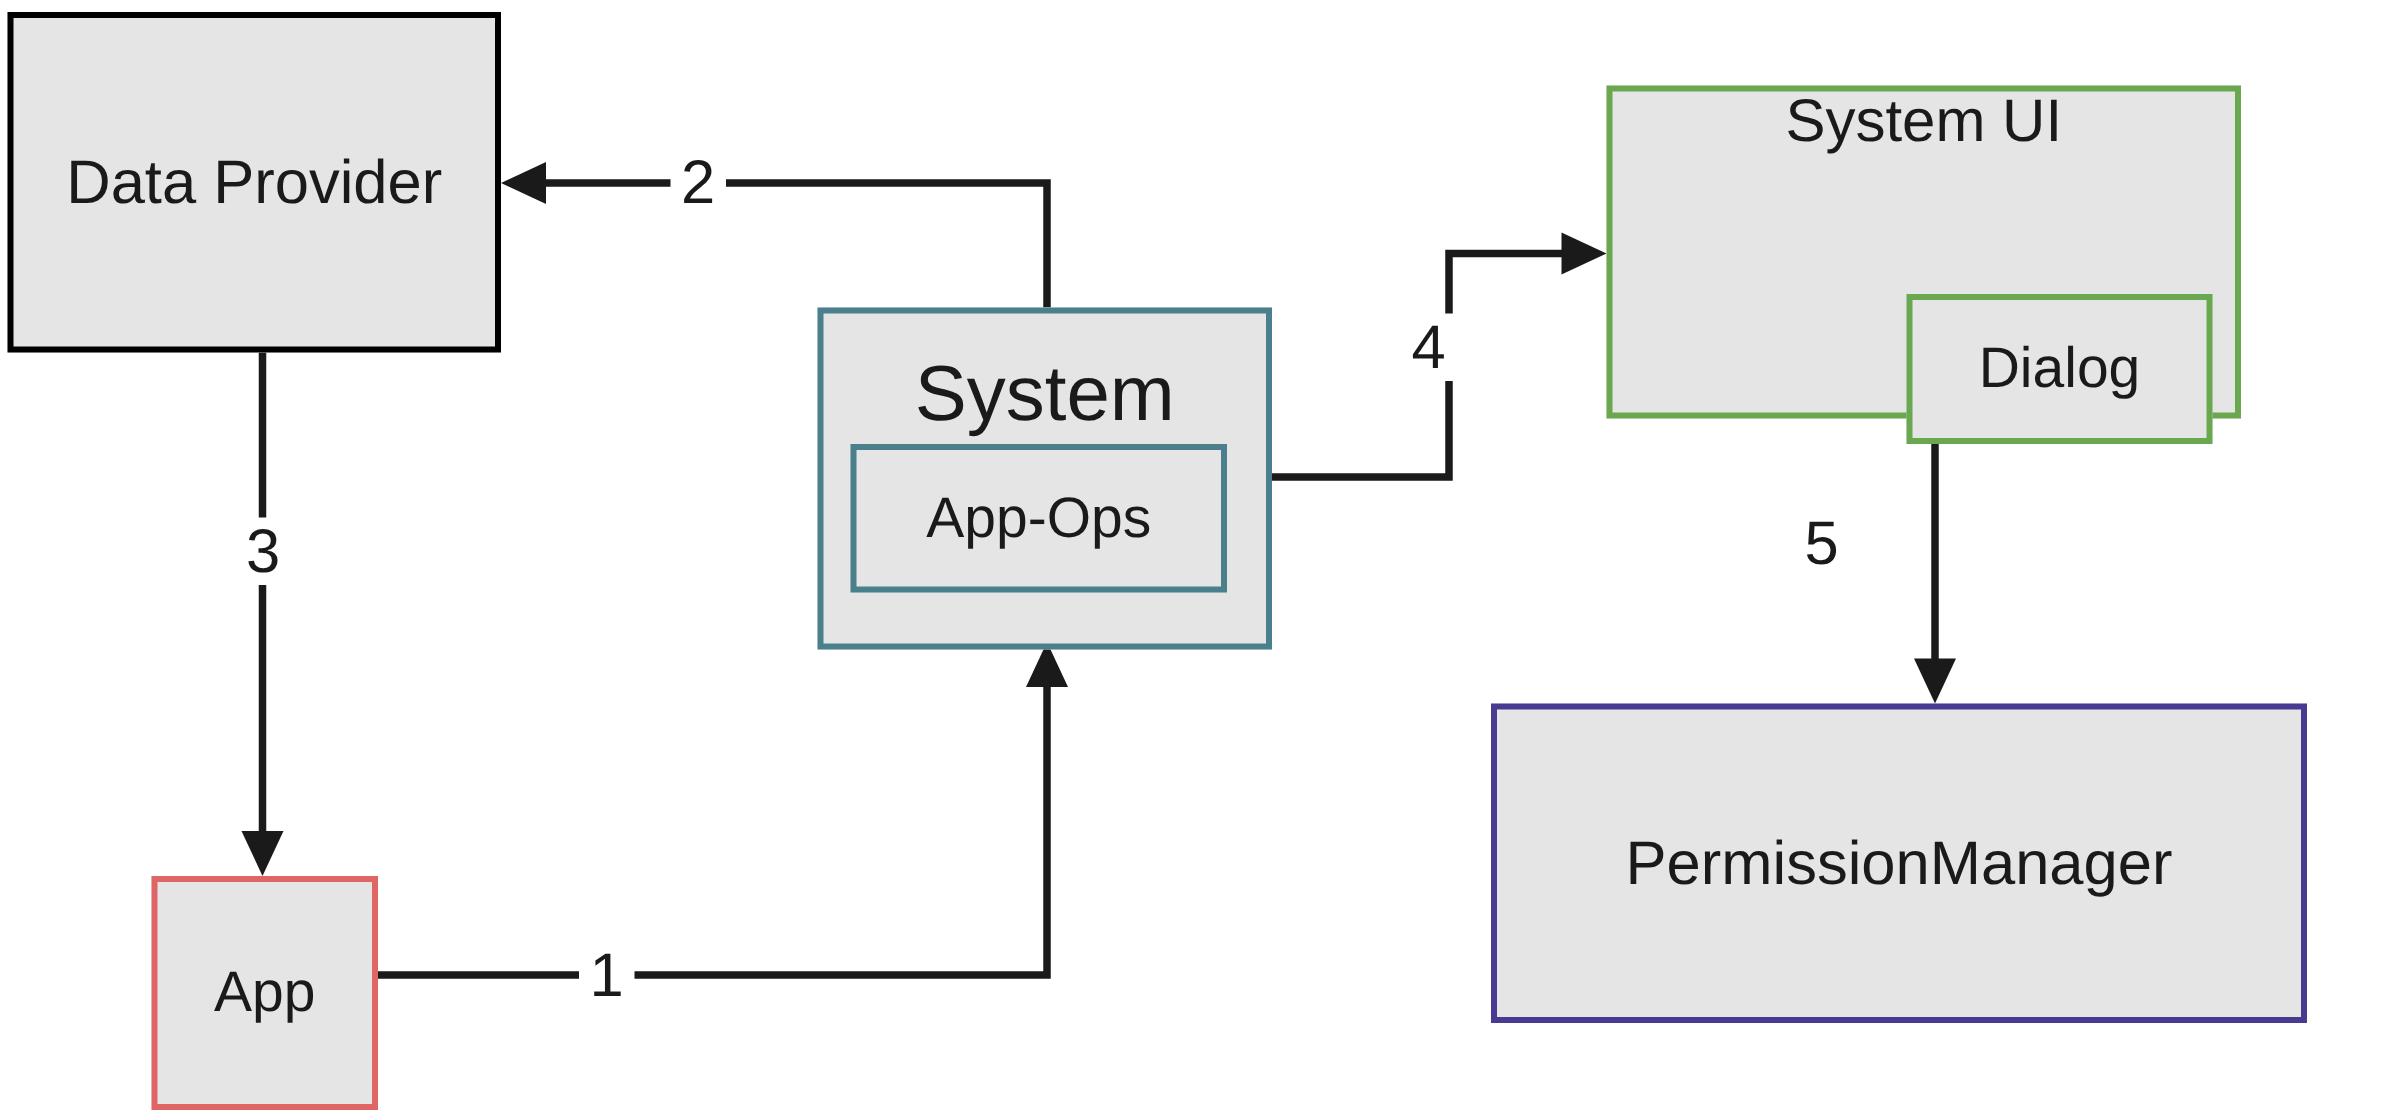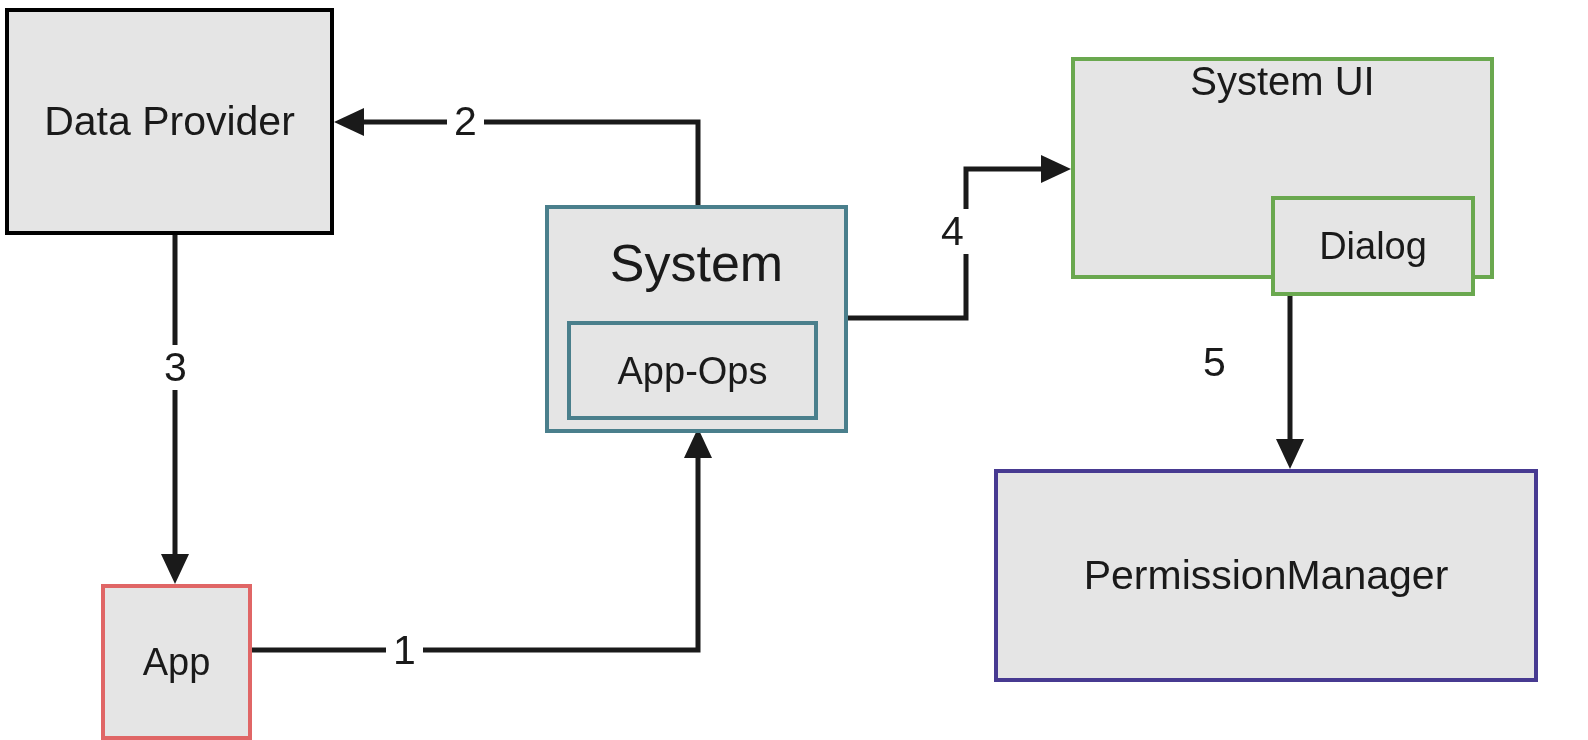--- a/index.html
+++ b/index.html
@@ -42,21 +42,21 @@
   #node-system {
     left: 545px; top: 205px; width: 303px; height: 228px;
     border: 4px solid #4a7f8c;
     align-items: flex-start;
     padding-top: 28px;
   }
   #node-system .node-label { font-size: 52px; }
 
   
   #node-app-ops {
-    left: 567px; top: 321px; width: 251px; height: 99px;
+    left: 567px; top: 296px; width: 251px; height: 99px;
     border: 4px solid #4a7f8c;
     align-items: center;
   }
   #node-app-ops .node-label { font-size: 38px; }
 
   
   #node-system-ui {
     left: 1071px; top: 57px; width: 423px; height: 222px;
     border: 4px solid #6aa84f;
     align-items: flex-start;

